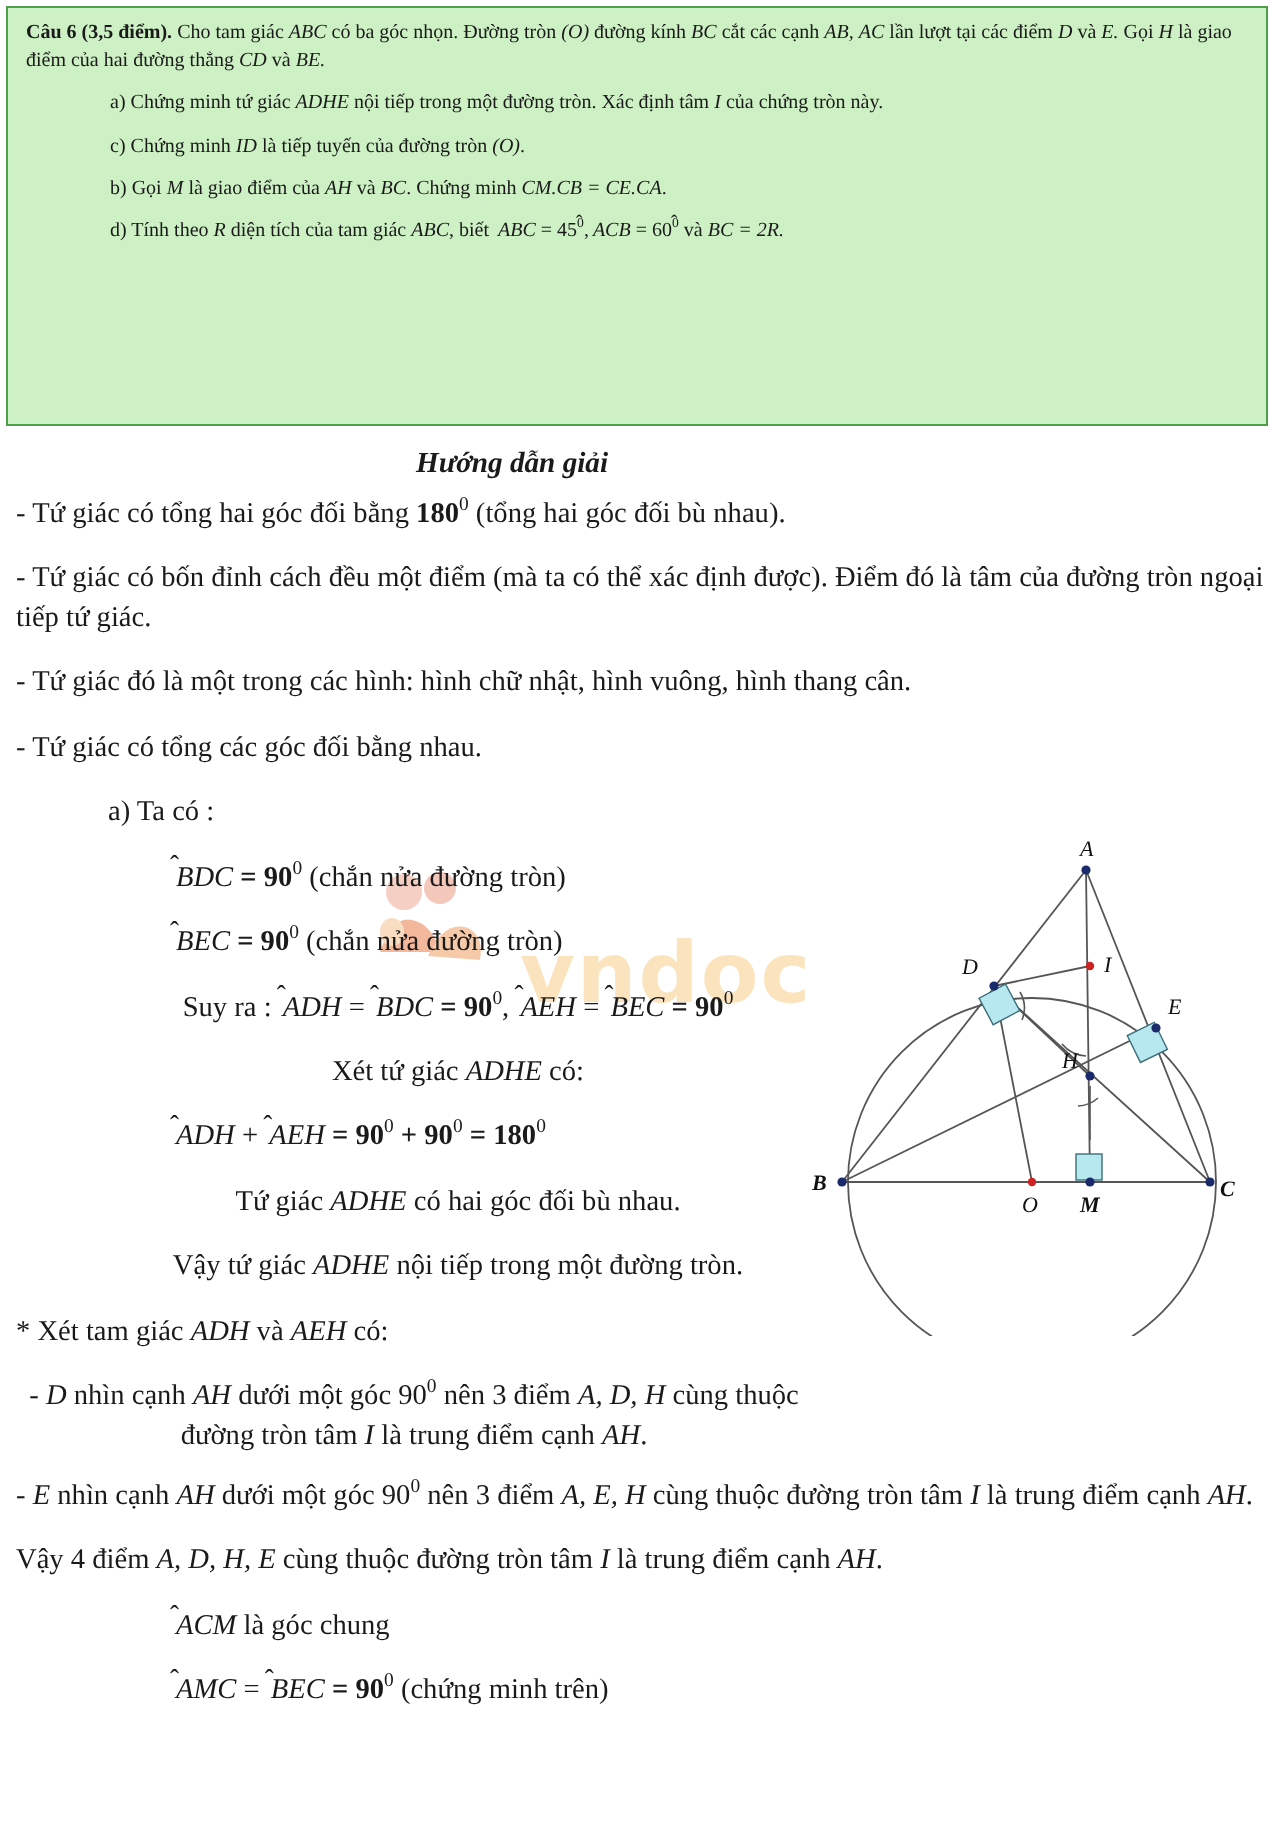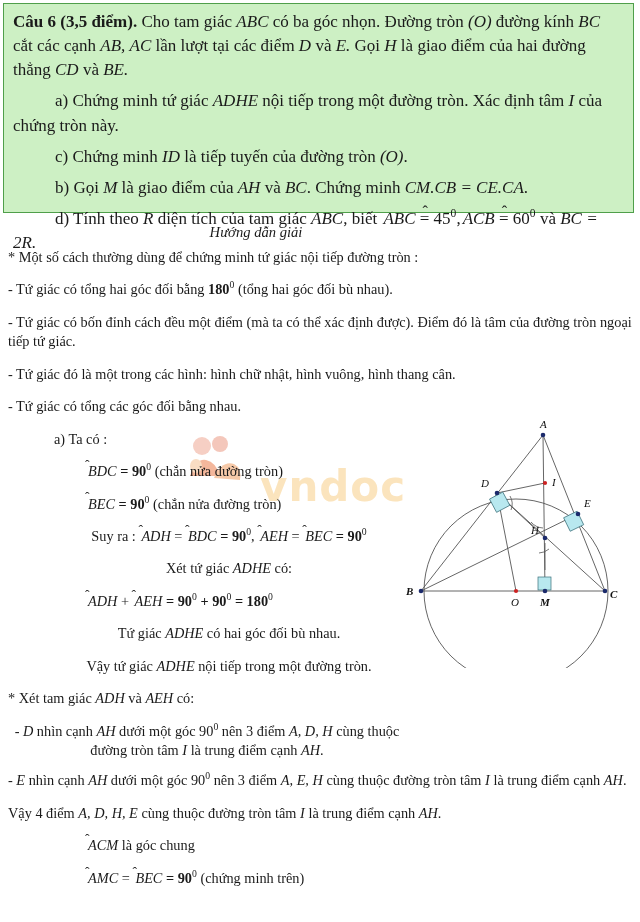--- a/index.html
+++ b/index.html
@@ -53,36 +53,36 @@
     width: 631px;
     height: 210px;
     box-sizing: border-box;
     background: #cdf0c4;
     border: 1.5px solid #4f9f4a;
     padding: 6px 9px 4px 9px;
     z-index: 2;
   }
   #problem-box p {
     margin: 0 0 7px 0;
-    font-size: 17px;
+    font-size: 10px;
     line-height: 1.42;
     text-align: left;
   }
   #problem-box p.indent { text-indent: 42px; }
   #problem-box p.last { margin-bottom: 0; }
 
   
   #solution-heading {
     position: absolute;
     left: 0;
     top: 224px;
     width: 512px;
     text-align: center;
     font-size: 14.6px;
-    font-weight: normal;
+    font-weight: bold;
     font-style: italic;
     z-index: 2;
   }
 
   
   #body-text {
     position: absolute;
     left: 8px;
     top: 248px;
     width: 624px;
@@ -167,21 +167,20 @@
 
   <p class="indent last">
     <span>d) Tính theo </span><span class="ital">R</span><span> diện tích của tam giác </span><span class="ital">ABC</span><span>, biết </span><span class="ang">ABC</span> = <span>45</span><sup>0</sup><span>,</span><span class="ang">ACB</span> = <span>60</span><sup>0</sup><span> và </span><span class="ital">BC</span><span class="ital"> = 2R.</span>
   </p>
 </div>
 
 <div id="solution-heading">Hướng dẫn giải</div>
 
 <div id="body-text">
 
-  <p>* Một số cách thường dùng để chứng minh tứ giác nội tiếp đường tròn :</p>
 
   <p>
     <span>- Tứ giác có tổng hai góc đối bằng </span><b>180</b><sup>0</sup><span> (tổng hai góc đối bù nhau).</span>
   </p>
 
   <p>- Tứ giác có bốn đỉnh cách đều một điểm (mà ta có thể xác định được). Điểm đó là tâm của đường tròn ngoại tiếp tứ giác.</p>
 
   <p>- Tứ giác đó là một trong các hình: hình chữ nhật, hình vuông, hình thang cân.</p>
 
   <p>- Tứ giác có tổng các góc đối bằng nhau.</p>

